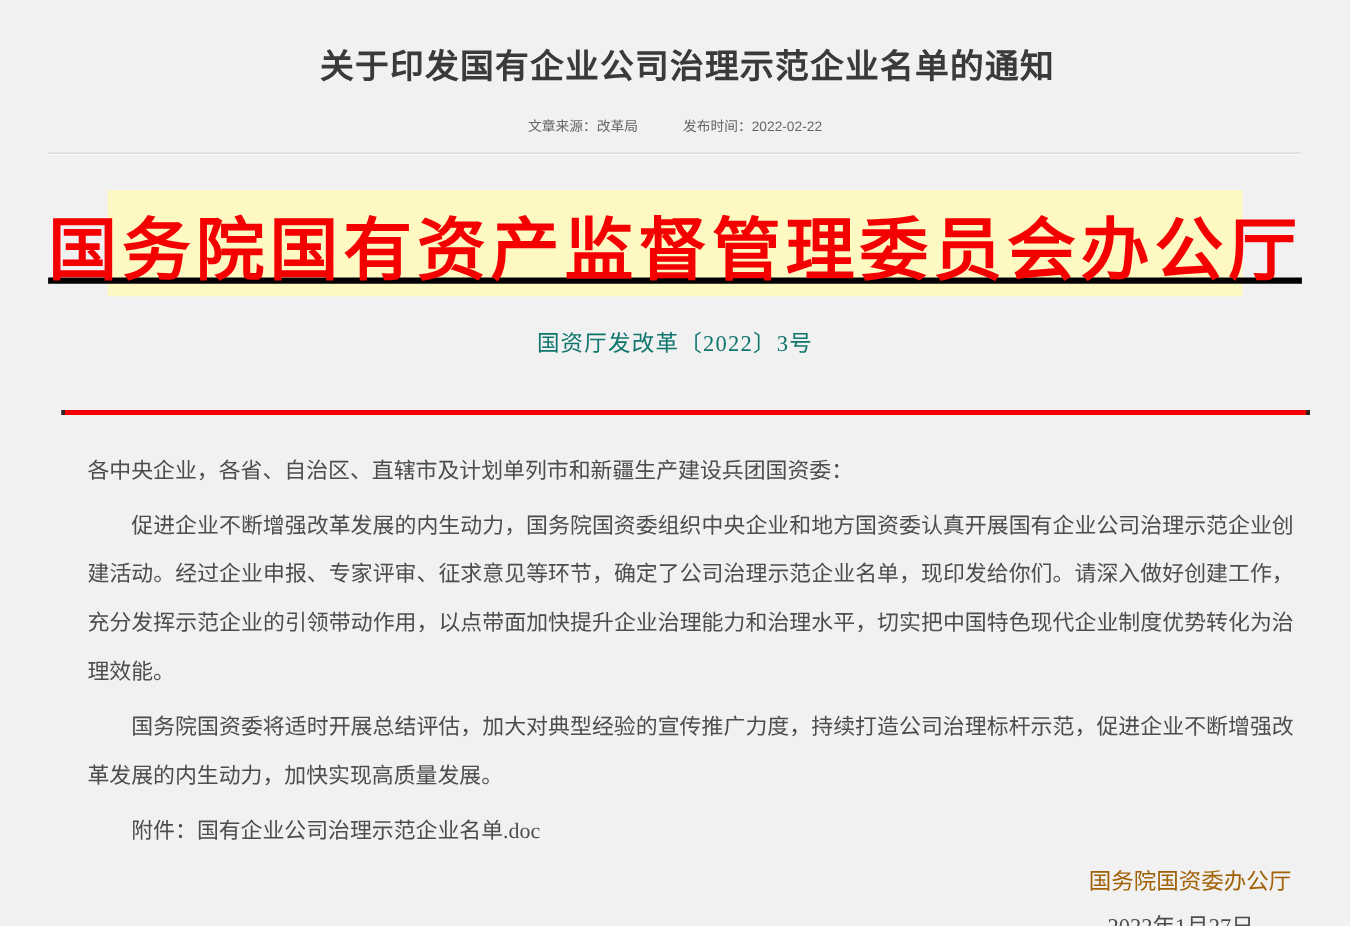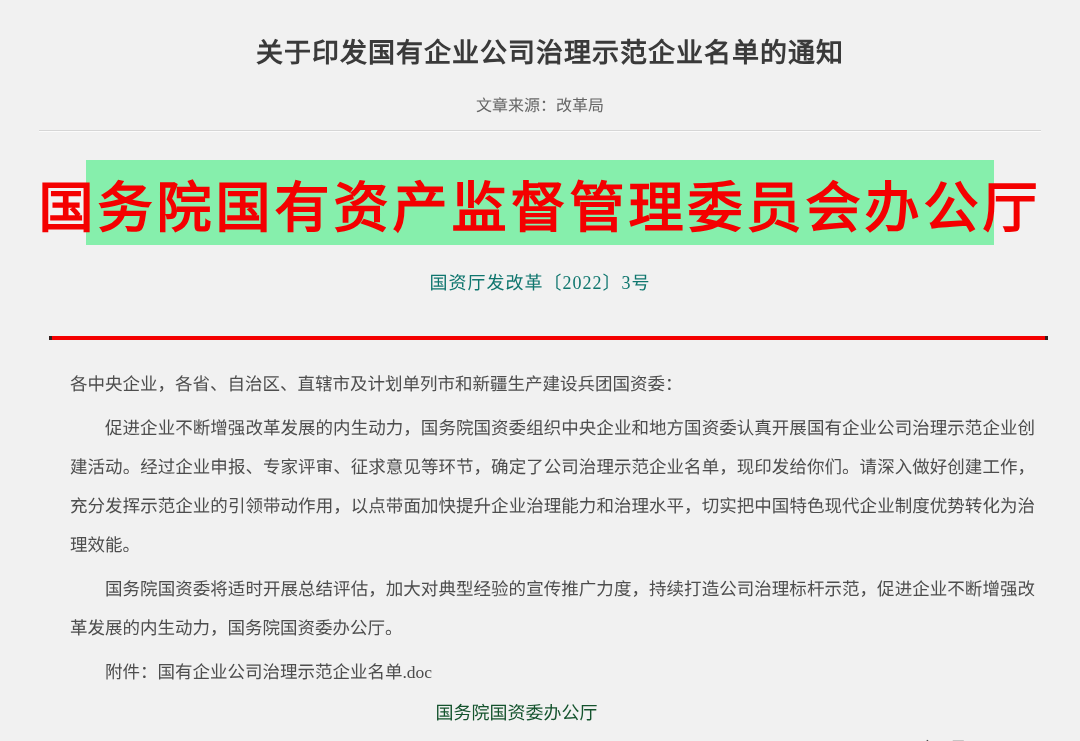--- a/index.html
+++ b/index.html
@@ -22,39 +22,40 @@
     color: #3a3a3a;
     letter-spacing: 1px;
     font-family: "Liberation Sans", "DejaVu Sans", sans-serif;
     padding-left: 20px;
   }
   .meta-row {
     margin-top: 22px;
     display: flex;
     justify-content: center;
     gap: 36px;
-    font-size: 16px;
+    font-size: 11px;
     color: #666666;
   }
   .divider {
     margin: 14px 39px 0 39px;
     height: 1px;
     background: #d6d6d6;
     border-bottom: 1px solid #fbfbfb;
   }
 
   
   .banner {
     width: 908px;
     height: 85px;
     margin: 28px auto 0 auto;
-    background: #86efac;
+    background: #fef9c3;
     display: flex;
     align-items: center;
     justify-content: center;
+    text-decoration: underline;
   }
   .banner-text {
     font-family: "Liberation Serif", "DejaVu Serif", serif;
     font-size: 55px;
     font-weight: 600;
     color: #f40000;
     letter-spacing: 4px;
     white-space: nowrap;
   }
 
@@ -84,60 +85,61 @@
     color: #4d4d4d;
     line-height: 39px;
     text-align: justify;
   }
   .letter p { margin: 0 0 5px 0; }
   .letter p.indent { text-indent: 2em; }
   .attachment-filename { color: #4d4d4d; text-decoration: none; cursor: pointer; }
 
   .signature-line {
     margin-top: 6px;
-    text-align: center;
+    text-align: right;
     padding-right: 47px;
     font-family: "Liberation Serif", "DejaVu Serif", serif;
     font-size: 18px;
-    color: #14532d;
+    color: #a16207;
   }
   .date-line {
     margin-top: 10px;
     text-align: right;
     padding-right: 77px;
     font-family: "Liberation Serif", "DejaVu Serif", serif;
     font-size: 18px;
     color: #4d4d4d;
   }
 </style>
 </head>
 <body>
 
 <div class="page">
 
   <h1 class="page-title">关于印发国有企业公司治理示范企业名单的通知</h1>
 
   <div class="meta-row">
     <span><span>文章来源：</span><span>改革局</span></span>
+    <span><span>发布时间：</span><span>2022-02-22</span></span>
   </div>
 
   <div class="divider"></div>
 
   <div class="banner">
     <span class="banner-text">国务院国有资产监督管理委员会办公厅</span>
   </div>
 
   <div class="doc-number">国资厅发改革〔2022〕3号</div>
 
   <div class="red-rule"></div>
 
   <div class="letter">
     <p>各中央企业，各省、自治区、直辖市及计划单列市和新疆生产建设兵团国资委：</p>
     <p class="indent">促进企业不断增强改革发展的内生动力，国务院国资委组织中央企业和地方国资委认真开展国有企业公司治理示范企业创建活动。经过企业申报、专家评审、征求意见等环节，确定了公司治理示范企业名单，现印发给你们。请深入做好创建工作，充分发挥示范企业的引领带动作用，以点带面加快提升企业治理能力和治理水平，切实把中国特色现代企业制度优势转化为治理效能。</p>
-    <p class="indent">国务院国资委将适时开展总结评估，加大对典型经验的宣传推广力度，持续打造公司治理标杆示范，促进企业不断增强改革发展的内生动力，国务院国资委办公厅。</p>
+    <p class="indent">国务院国资委将适时开展总结评估，加大对典型经验的宣传推广力度，持续打造公司治理标杆示范，促进企业不断增强改革发展的内生动力，加快实现高质量发展。</p>
     <p class="indent"><span>附件：</span><span class="attachment-filename">国有企业公司治理示范企业名单.doc</span></p>
   </div>
 
   <div class="signature-line">国务院国资委办公厅</div>
 
   <div class="date-line">2022年1月27日</div>
 
 </div>
 
 </body></html>

